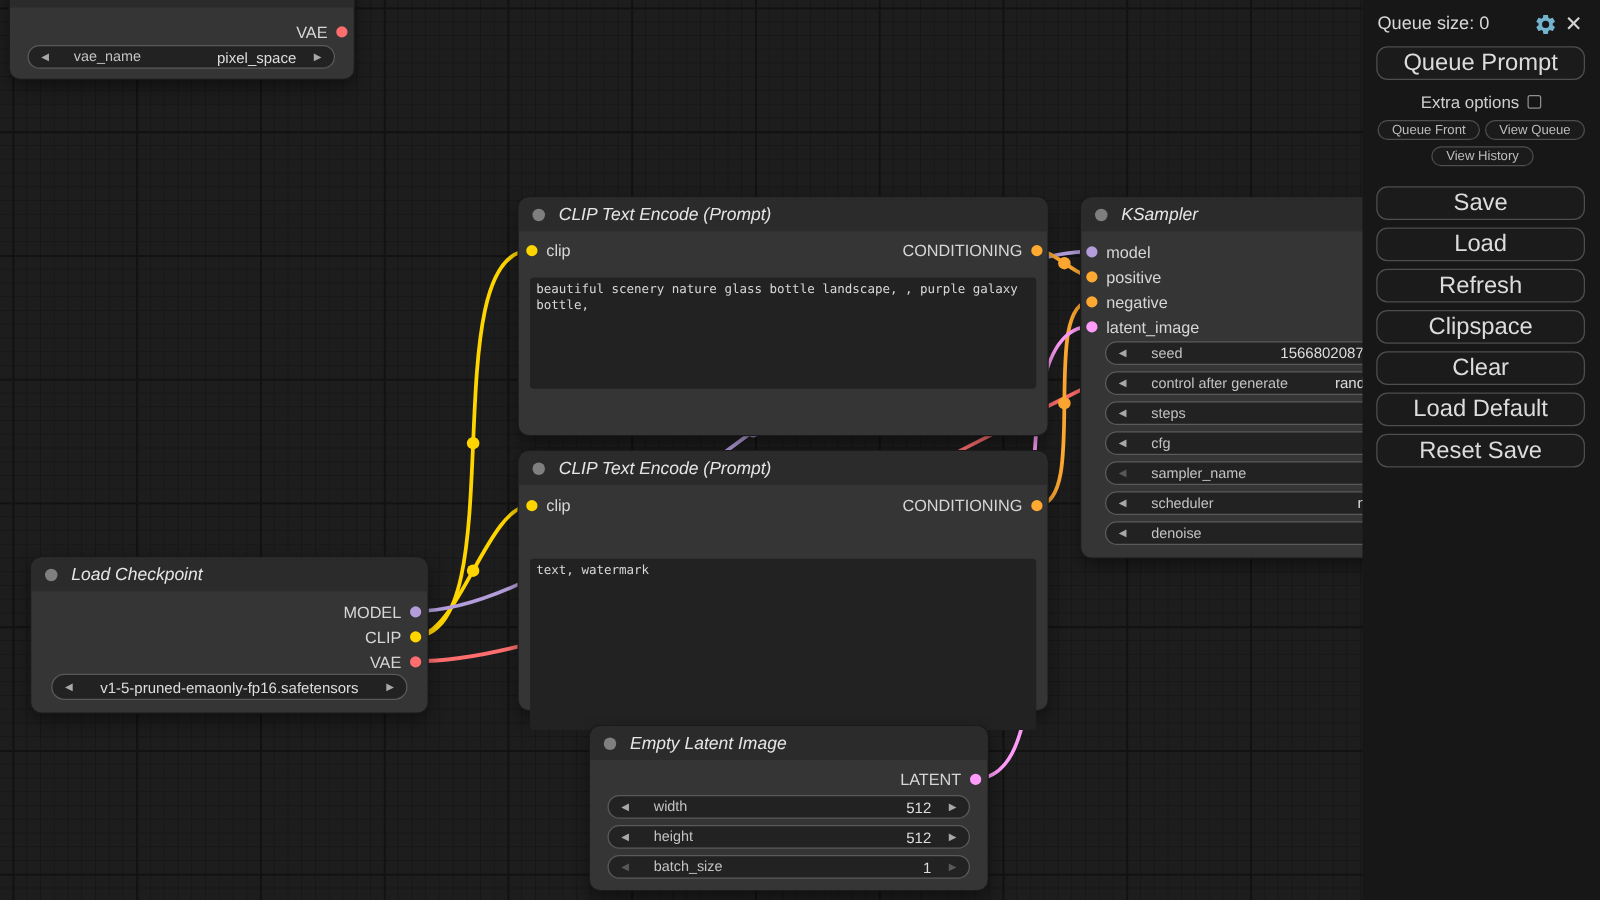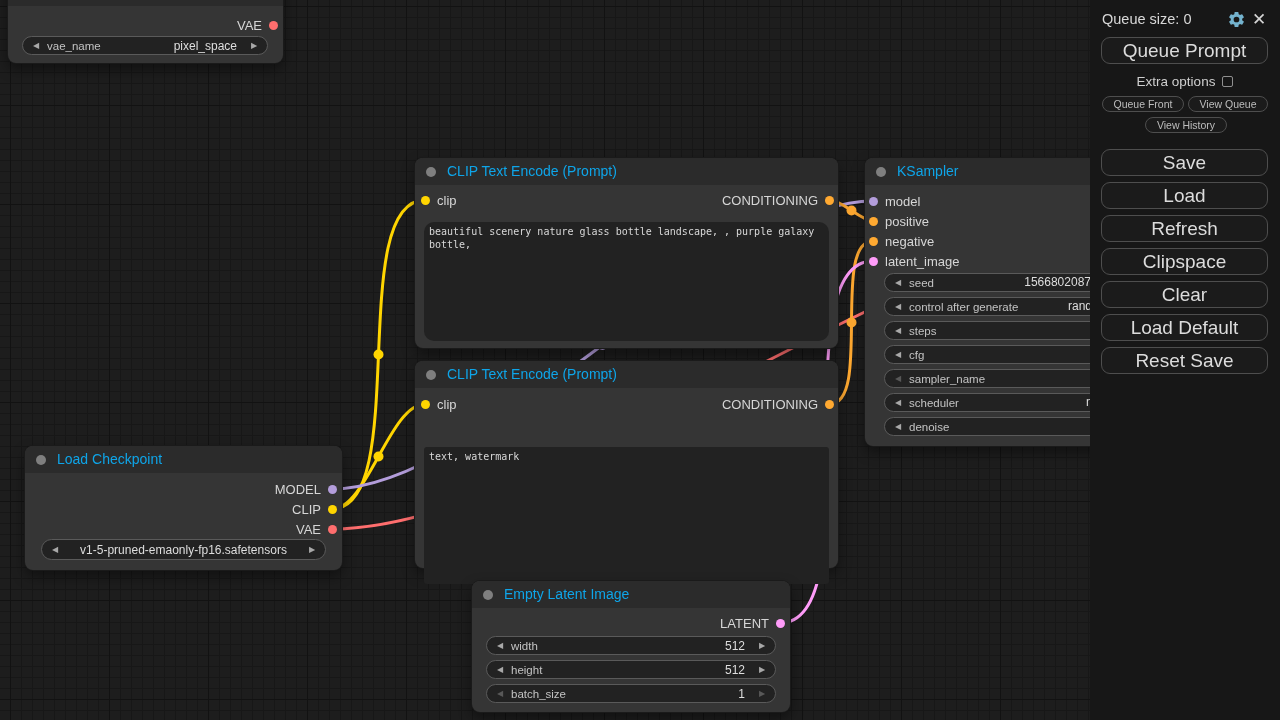--- a/index.html
+++ b/index.html
@@ -14,33 +14,33 @@
     background-size:99px 99px,99px 99px,11px 11px,11px 11px;
     background-position:10px 6px,10px 6px,10px 6px,10px 6px;}
   .wires{position:absolute;left:0;top:0;z-index:1;pointer-events:none;}
   .wire{fill:none;stroke-width:3;stroke-linecap:round;}
   
   .node{position:absolute;z-index:2;border-radius:8px;background:#353535;
     box-shadow:0 0 0 1px #1a1a1a,0 6px 14px rgba(0,0,0,.45);}
   .ntitle{position:absolute;left:0;top:0;right:0;height:27px;background:#2b2b2b;
     border-radius:8px 8px 0 0;}
   .tdot{position:absolute;left:11px;top:8.5px;width:10px;height:10px;border-radius:50%;background:#7f7f7f;}
-  .ttext{position:absolute;left:32px;top:0;line-height:27px;font-size:14px;color:#0ea5e9;white-space:nowrap;}
+  .ttext{position:absolute;left:32px;top:0;line-height:27px;font-size:14px;color:#e5e5e5;white-space:nowrap;font-style:italic;}
   .srow{position:absolute;height:18px;display:flex;align-items:center;gap:7px;}
   .srow.in{left:6px;}
   .srow.out{flex-direction:row-reverse;}
   .slabel{font-size:13px;color:#d6d6d6;white-space:nowrap;}
   .sdot{width:9px;height:9px;border-radius:50%;flex:0 0 auto;}
   .pill{position:absolute;height:19px;box-sizing:border-box;background:#222;
     border:1px solid #5a5a5a;border-radius:10px;display:flex;align-items:center;
     font-size:11.5px;color:#c3c3c3;padding:0 6px;}
   .pill.tall{height:21px;border-radius:11px;}
   .arr{flex:0 0 14px;text-align:center;font-size:8px;color:#a8a8a8;line-height:19px;}
   .arr.dim{color:#585858;}
-  .wlabel{margin-left:4px;white-space:nowrap;}
+  .wlabel{margin-left:16px;white-space:nowrap;}
   .wvalue{margin-left:auto;margin-right:10px;color:#dedede;font-size:12px;white-space:nowrap;}
   .wvalue.center{margin:0 auto;}
   .kv{position:absolute;top:0;line-height:17px;color:#dedede;font-size:12px;white-space:nowrap;}
   .kv.seed{right:32px;}
   .kv.cag{left:183px;}
   .kv.sched{left:201px;}
   .ta{position:absolute;background:#222;border-radius:3px;color:#d8d8d8;
     font-family:"DejaVu Sans Mono",monospace;font-size:10px;line-height:12.5px;
     padding:4px 5px;box-sizing:border-box;white-space:pre-wrap;word-break:break-word;overflow:hidden;}
   
@@ -103,21 +103,21 @@
       <span class="ttext">CLIP Text Encode (Prompt)</span>
     </div>
     <div class="srow in" style="top:33px;">
       <span class="sdot" style="background: rgb(255, 213, 0);"></span>
       <span class="slabel">clip</span>
     </div>
     <div class="srow out" style="top:33px;right:4px;">
       <span class="sdot" style="background: rgb(255, 169, 49);"></span>
       <span class="slabel">CONDITIONING</span>
     </div>
-    <div class="ta" style="left:9px;top:64px;width:405px;height:119px;border-radius:10px;">beautiful scenery nature glass bottle landscape, , purple galaxy bottle,</div>
+    <div class="ta" style="left:9px;top:64px;width:405px;height:89px;">beautiful scenery nature glass bottle landscape, , purple galaxy bottle,</div>
   </div>
 
   <div class="node" style="left:415px;top:361px;width:423px;height:207px;">
     <div class="ntitle">
       <span class="tdot"></span>
       <span class="ttext">CLIP Text Encode (Prompt)</span>
     </div>
     <div class="srow in" style="top:34px;">
       <span class="sdot" style="background: rgb(255, 213, 0);"></span>
       <span class="slabel">clip</span>

